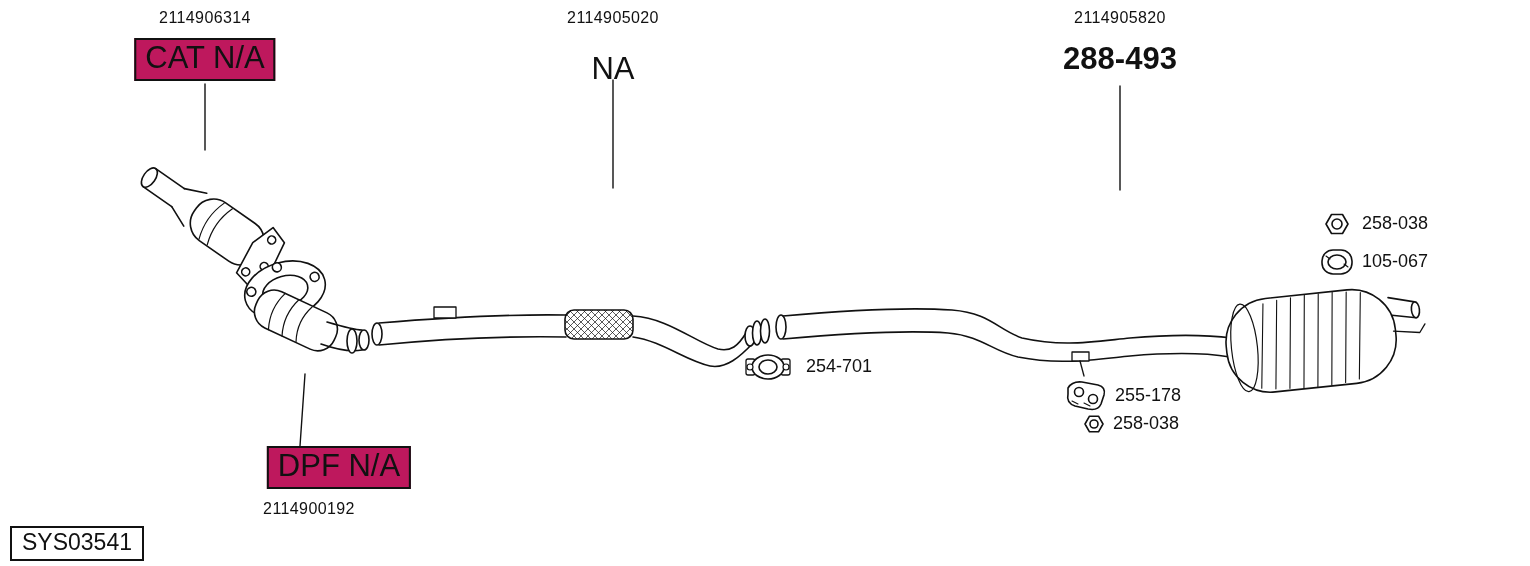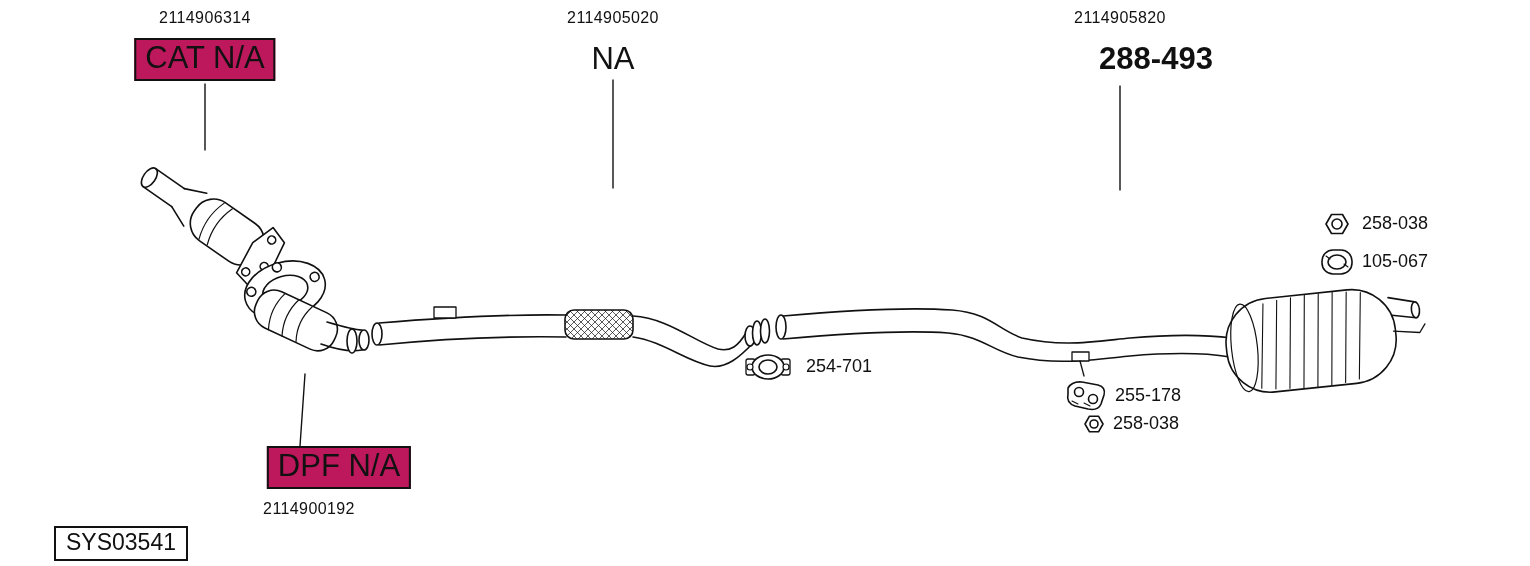--- a/index.html
+++ b/index.html
@@ -5,23 +5,23 @@
   * { margin:0; padding:0; box-sizing:border-box; }
   html,body { background:#ffffff; }
   body { font-family:"Liberation Sans", sans-serif; color:#111; }
   .stage { position:relative; width:1530px; height:564px; background:#ffffff; overflow:hidden; }
   svg.draw { position:absolute; left:0; top:0; width:1530px; height:566px; }
   .abs { position:absolute; white-space:nowrap; line-height:1.1; }
   .center { transform:translateX(-50%); }
   .pn { font-size:16px; letter-spacing:0.4px; }
   .callout { font-size:18px;text-align:center; }
   .big { font-size:31px; }
-  .bold { font-weight:bold;margin-left:36px; }
+  .bold { font-weight:bold; }
   .boxed { border:2px solid #111; padding:1px 9px 4px 9px; background:#be185d; }
-  .sysbox { font-size:23px; border:2px solid #111; padding:2px 10px 4px 10px; background:#fff;margin-left:44px; }
+  .sysbox { font-size:23px; border:2px solid #111; padding:2px 10px 4px 10px; background:#fff; }
 </style>
 </head>
 <body>
 
 <div class="stage">
 
   <svg class="draw" viewBox="0 0 1530 566" fill="none" stroke="#111" stroke-width="1.6" stroke-linecap="round" stroke-linejoin="round">
     <defs>
       <pattern id="braid" width="7" height="7" patternUnits="userSpaceOnUse">
         <path d="M0 7 L7 0 M0 0 L7 7" stroke="#111" stroke-width="0.7"></path>
@@ -142,21 +142,21 @@
       <circle cx="1094" cy="424" r="4" fill="#fff"></circle>
     </g>
   </svg>
 
   <div class="abs center pn" style="left:205px; top:9px;">2114906314</div>
   <div class="abs center pn" style="left:613px; top:9px;">2114905020</div>
   <div class="abs center pn" style="left:1120px; top:9px;">2114905820</div>
 
   <div class="abs center big boxed" style="left:205px; top:38px;"><span>CAT N/A</span></div>
 
-  <div class="abs center big" style="left:613px; top:42px;">NA</div>
+  <div class="abs center big" style="left:613px; top:52px;">NA</div>
 
   <div class="abs center big bold" style="left:1120px; top:42px;">288-493</div>
 
   <div class="abs callout" style="left:1362px; top:214px;">258-038</div>
   <div class="abs callout" style="left:1362px; top:252px;">105-067</div>
 
   <div class="abs callout" style="left:806px; top:357px;">254-701</div>
 
   <div class="abs callout" style="left:1115px; top:386px;">255-178</div>
   <div class="abs callout" style="left:1113px; top:414px;">258-038</div>

